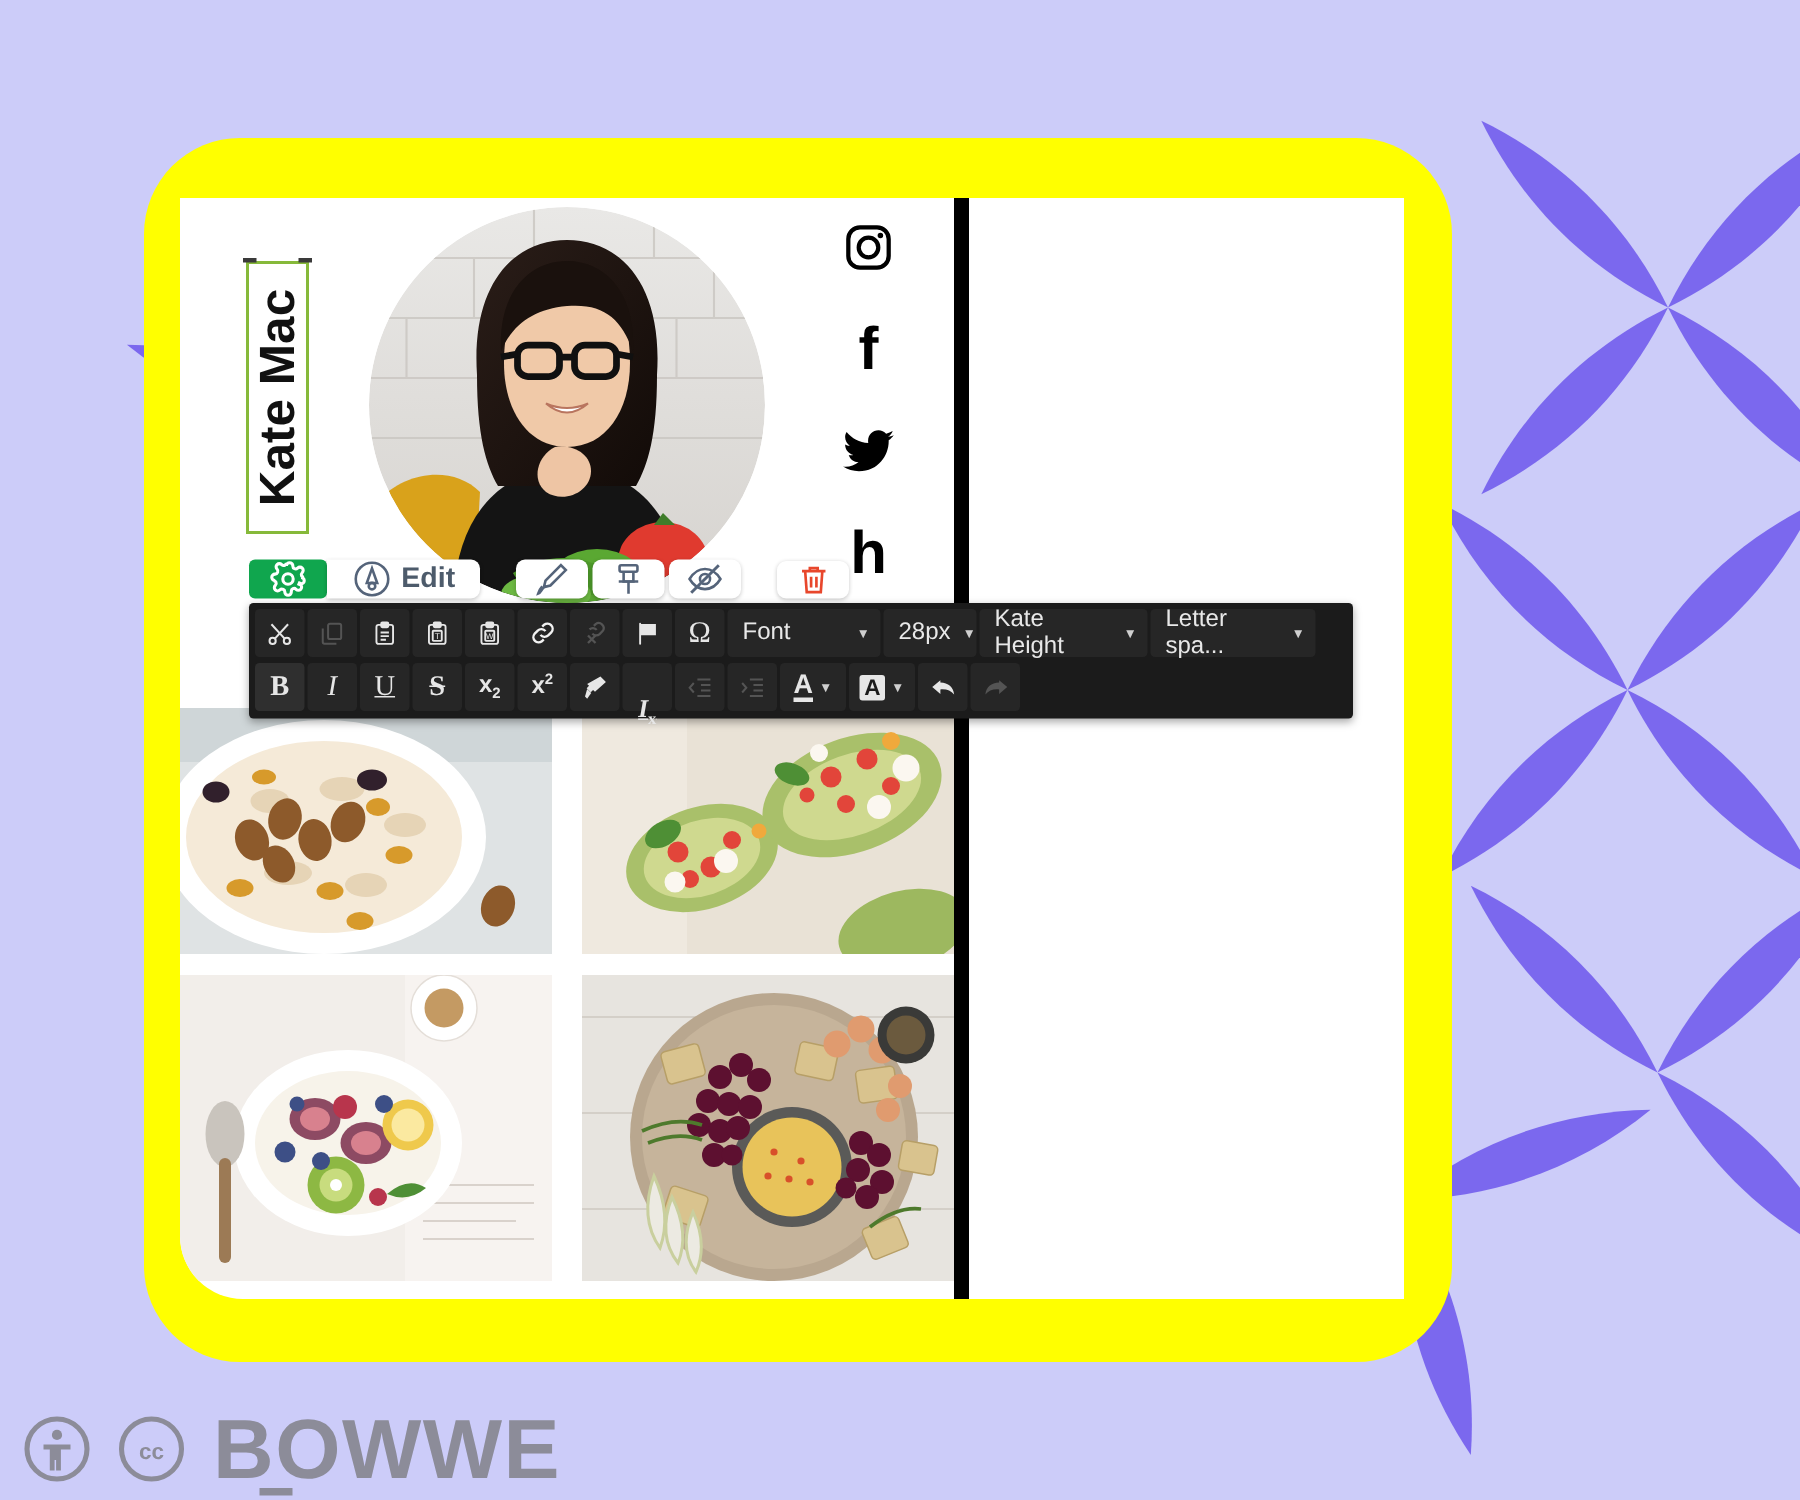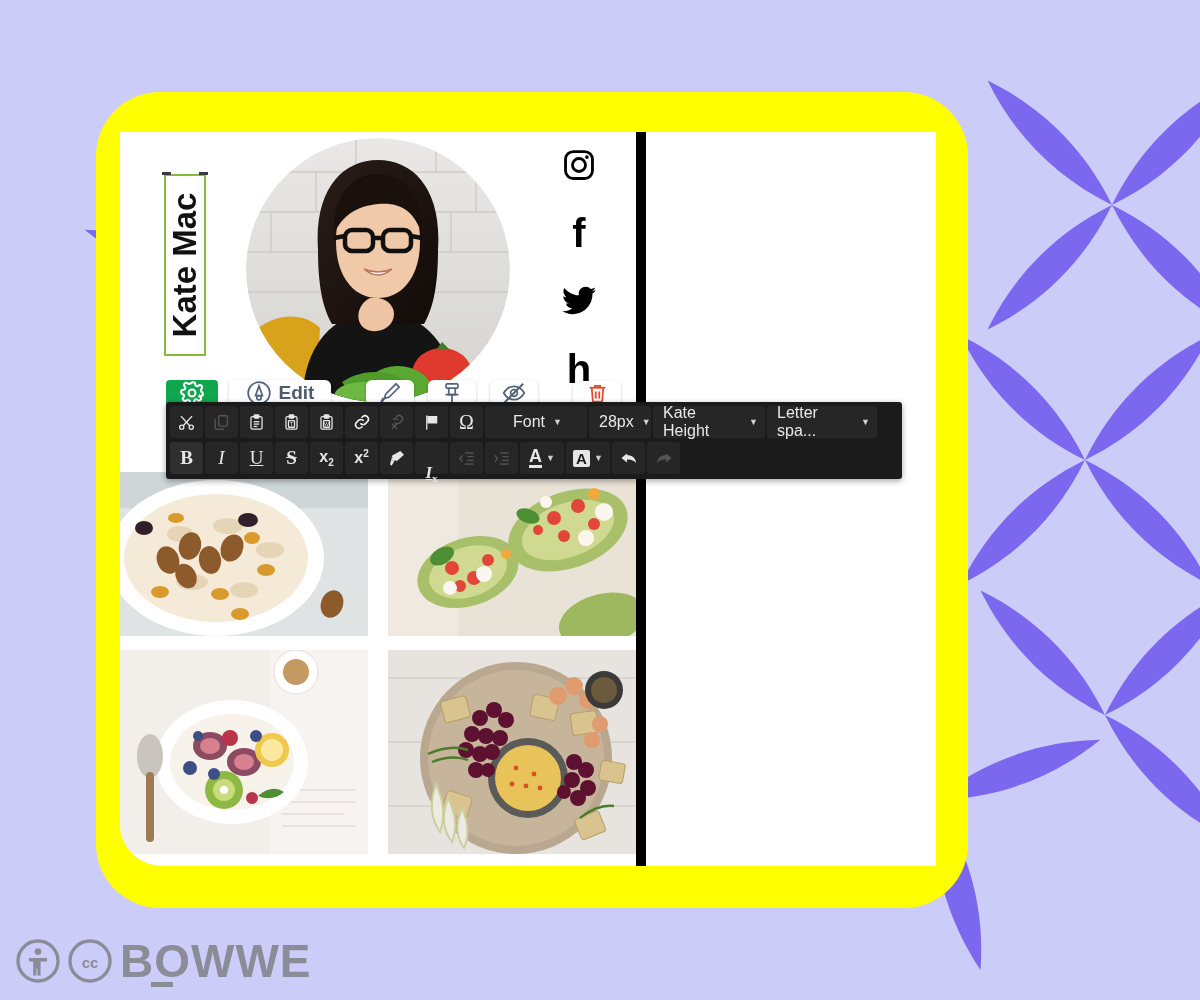--- a/index.html
+++ b/index.html
@@ -103,23 +103,22 @@
   }
   .photo { width: 100%; height: 100%; overflow: hidden; position: relative; }
   .photo svg { display: block; width: 100%; height: 100%; }
 
   
   #control-bar {
     position: absolute;
     left: 166px; top: 366px;
     height: 40px;
     display: flex;
-    align-items: flex-end;
+    align-items: center;
     z-index: 30;
-    gap: 11px;
   }
   .cbtn {
     background: #ffffff;
     border-radius: 6px;
     display: flex; align-items: center; justify-content: center;
     margin-right: 3px;
     box-shadow: 0 1px 3px rgba(0,0,0,.22);
   }
   .cbtn.gear { background: #10a64e; width: 52px; border-radius: 4px; box-shadow:none; margin-right:0; }
   .cbtn.edit { width: 102px; gap: 7px; border-radius: 0 6px 6px 0; }
@@ -158,33 +157,33 @@
     border-radius: 3px;
     display: flex; align-items: center;
     justify-content: space-between;
     padding: 0 7px 0 10px;
     color: #e8e8e8;
     font-size: 16px;
     flex: 0 0 auto;
     font-family: "Liberation Sans", sans-serif;
   }
   .dd .caret { font-size: 9px; margin-left: 8px; color: #cfcfcf; }
-  .dd.font { width: 102px; justify-content: center; }
+  .dd.font { width: 102px; }
   .dd.size { width: 62px; }
   .dd.lh   { width: 112px; }
   .dd.ls   { width: 110px; }
 
   
   #footer {
     position: absolute;
     left: 16px; top: 938px;
-    display: flex; align-items: center; gap: 8px;
+    display: flex; align-items: center; gap: 19px;
   }
   #bowwe-word {
-    font-size: 46px;
+    font-size: 56px;
     font-weight: bold;
     letter-spacing: 1px;
     color: #8c8c99;
     font-family: "Liberation Sans", sans-serif;
     line-height: 1;
   }
 </style>
 </head>
 <body>
 

